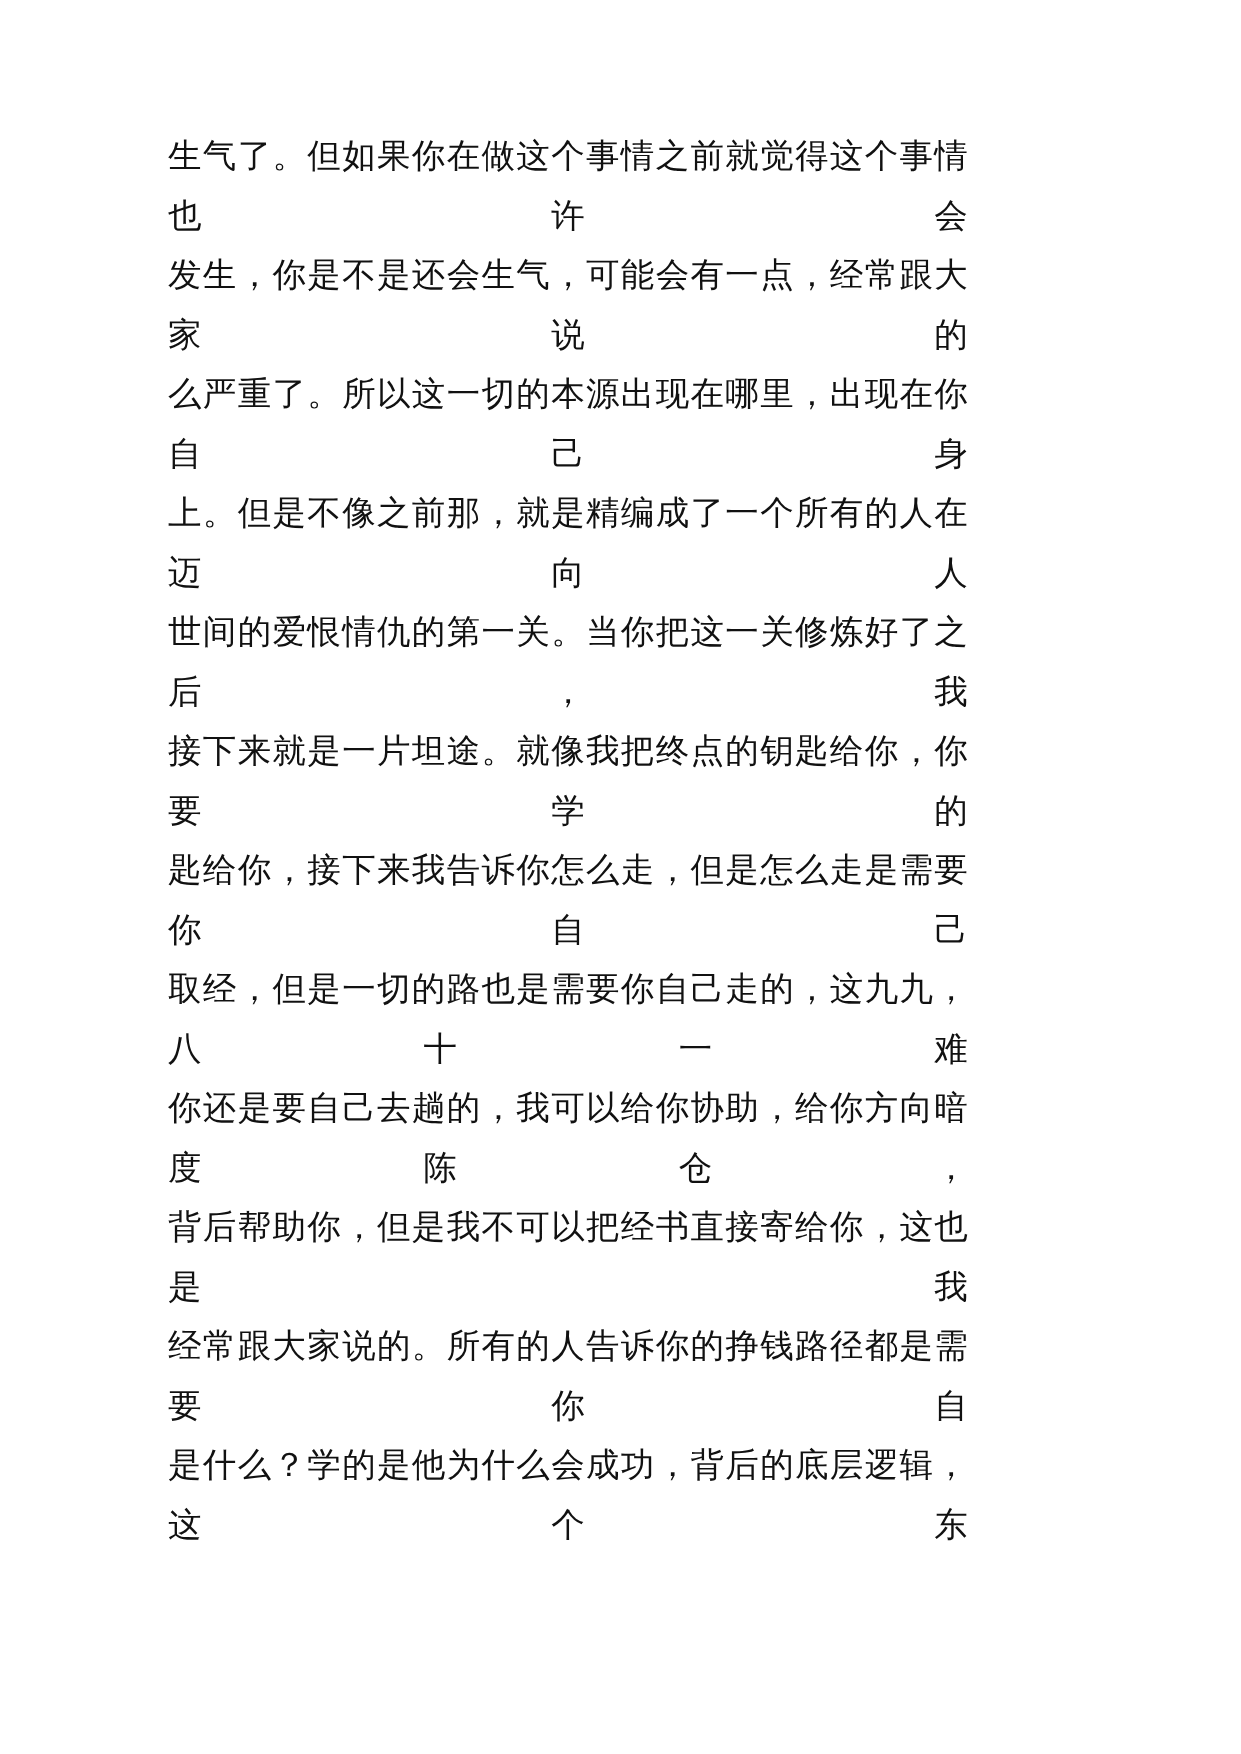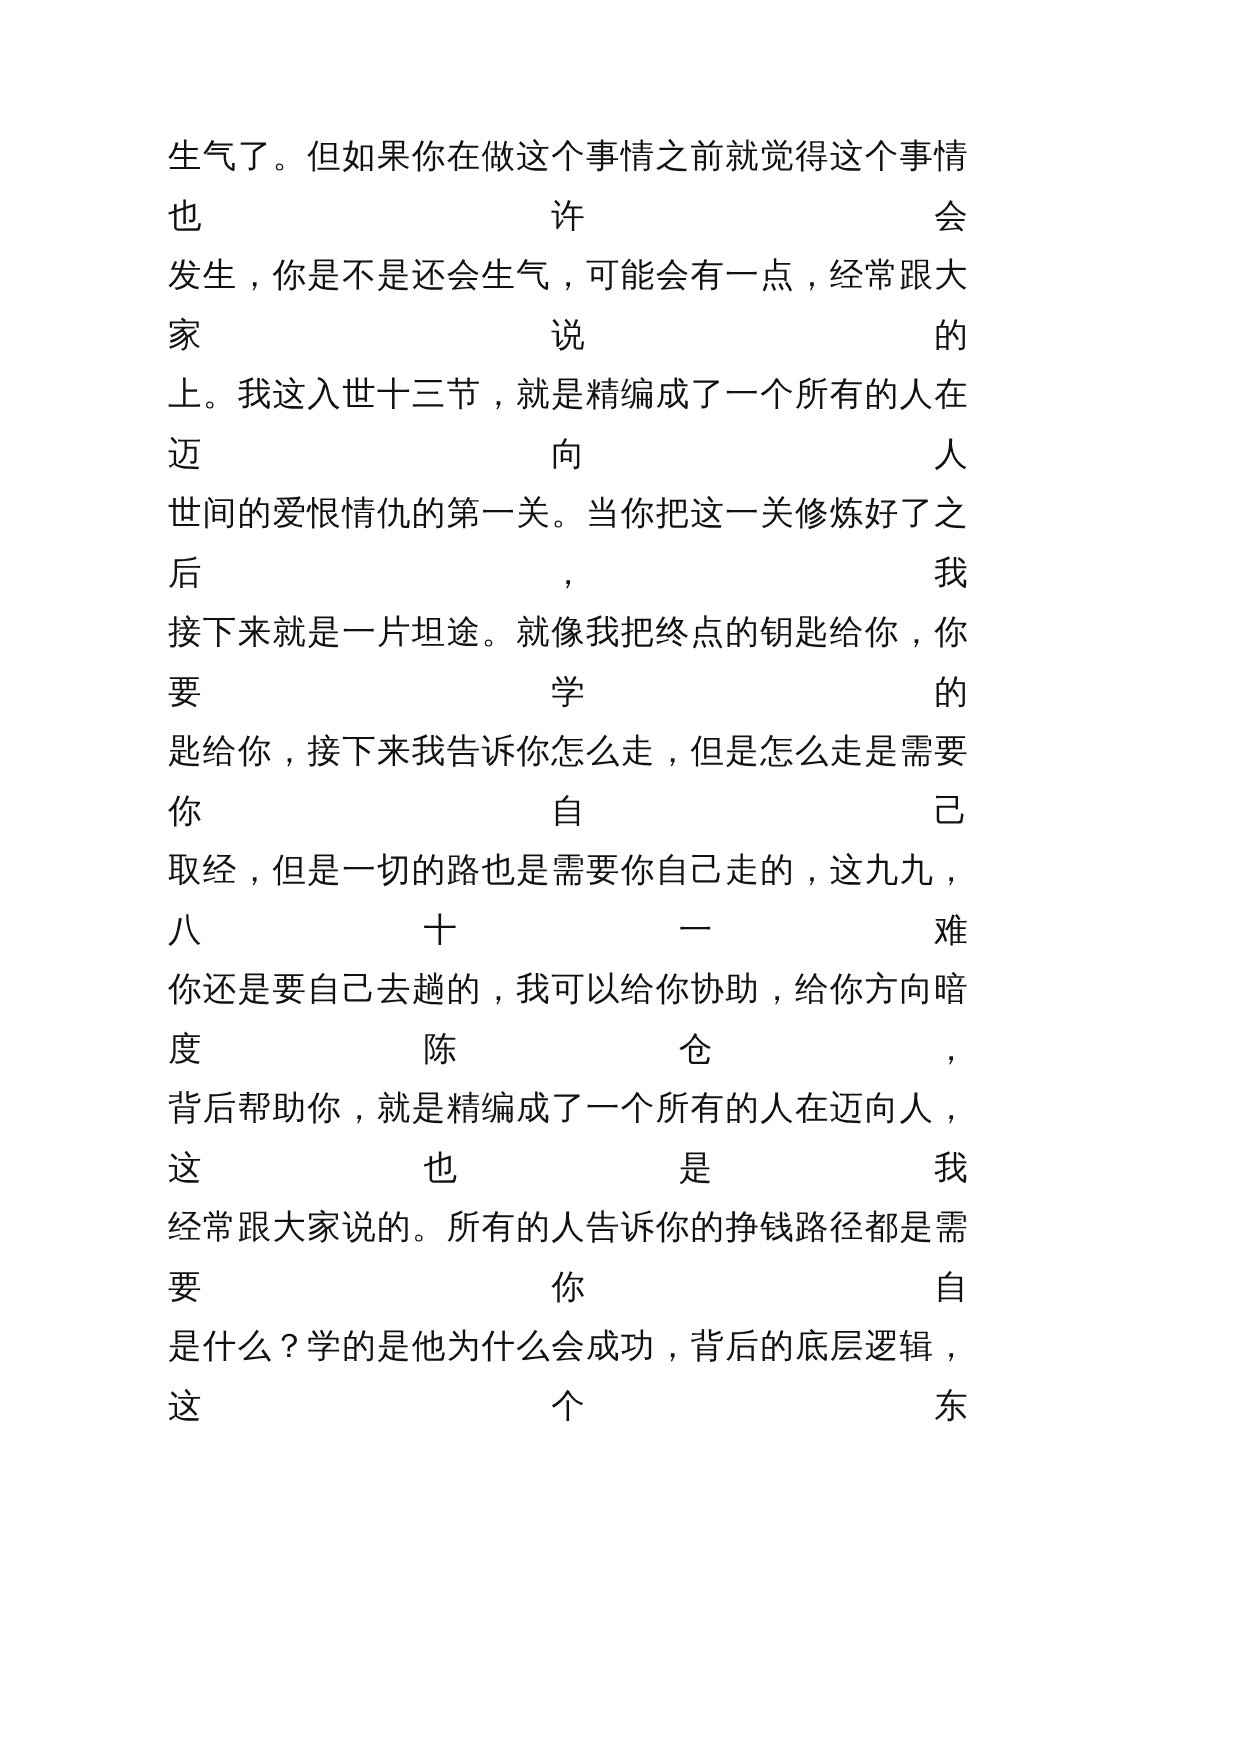--- a/index.html
+++ b/index.html
@@ -48,24 +48,25 @@
   }
 </style>
 </head>
 <body>
 
 <div class="page">
   <div class="text-block">
 
     <div class="doc-line justify">生气了。但如果你在做这个事情之前就觉得这个事情也许会</div>
     <div class="doc-line justify">发生，你是不是还会生气，可能会有一点，经常跟大家说的</div>
-    <div class="doc-line justify">上。我这入世十三节，就是精编成了一个所有的人在迈向人</div>
+    <div class="doc-line justify">么严重了。所以这一切的本源出现在哪里，出现在你自己身</div>
+    <div class="doc-line justify">上。但是不像之前那，就是精编成了一个所有的人在迈向人</div>
     <div class="doc-line justify">世间的爱恨情仇的第一关。当你把这一关修炼好了之后，我</div>
     <div class="doc-line justify">接下来就是一片坦途。就像我把终点的钥匙给你，你要学的</div>
     <div class="doc-line justify">匙给你，接下来我告诉你怎么走，但是怎么走是需要你自己</div>
     <div class="doc-line justify">取经，但是一切的路也是需要你自己走的，这九九，八十一难</div>
     <div class="doc-line justify">你还是要自己去趟的，我可以给你协助，给你方向暗度陈仓，</div>
-    <div class="doc-line justify">背后帮助你，就是精编成了一个所有的人在迈向人，这也是我</div>
+    <div class="doc-line justify">背后帮助你，但是我不可以把经书直接寄给你，这也是我</div>
     <div class="doc-line justify">经常跟大家说的。所有的人告诉你的挣钱路径都是需要你自</div>
     <div class="doc-line justify">是什么？学的是他为什么会成功，背后的底层逻辑，这个东</div>
 
   </div>
 </div>
 
 </body></html>

